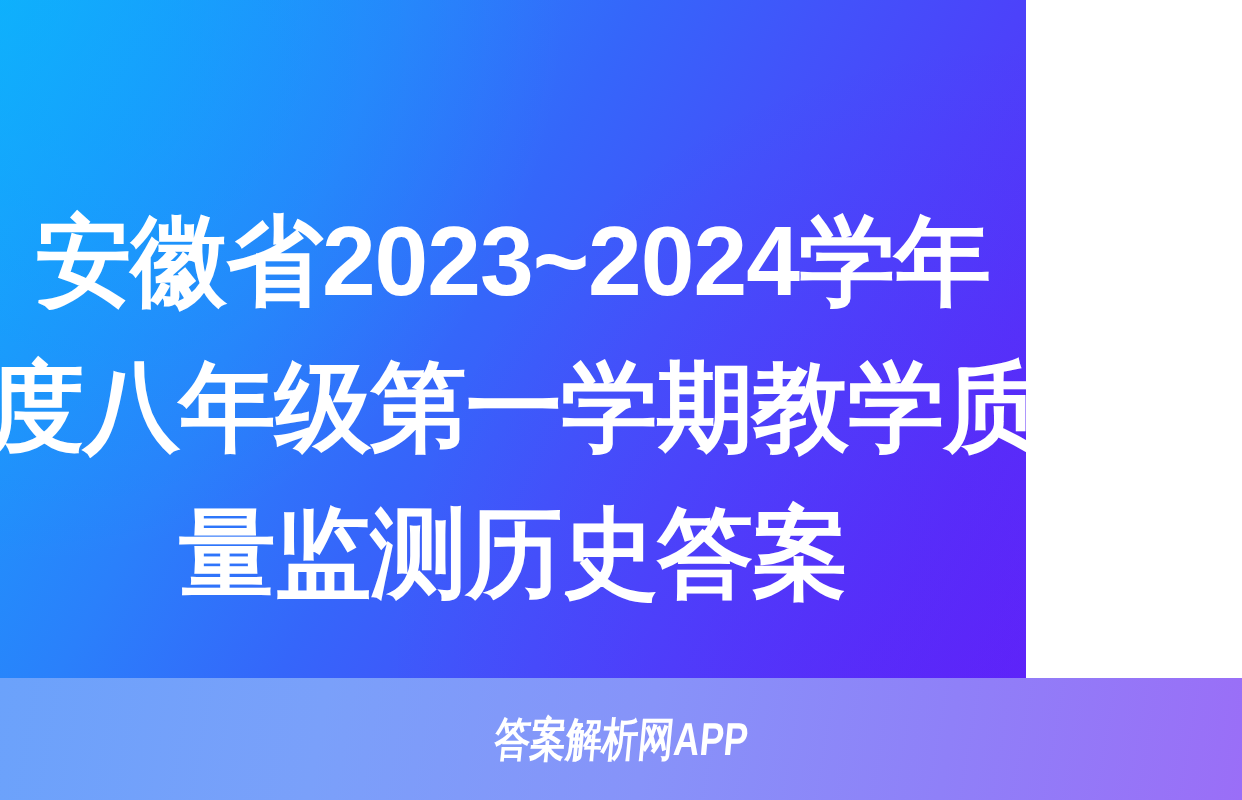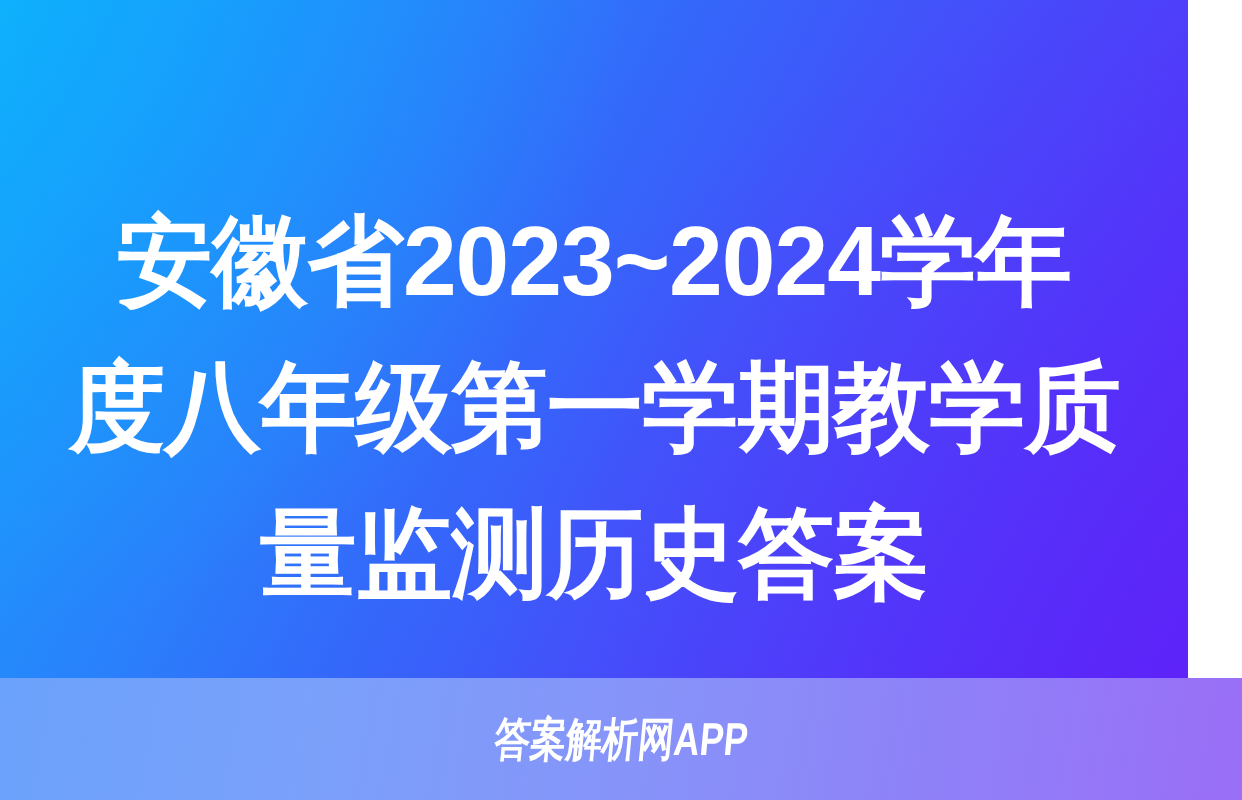--- a/index.html
+++ b/index.html
@@ -18,21 +18,21 @@
     height: 800px;
     overflow: hidden;
     background: #ffffff;
   }
 
   
   .hero {
     position: absolute;
     left: 0;
     top: 0;
-    width: 1188px;
+    width: 1026px;
     height: 678px;
     background:
       linear-gradient(118deg,
         #17a8fb 0%,
         #1e95fc 14%,
         #2a80fb 30%,
         #3566fa 46%,
         #4253fa 60%,
         #4c42fa 74%,
         #5532f9 88%,

